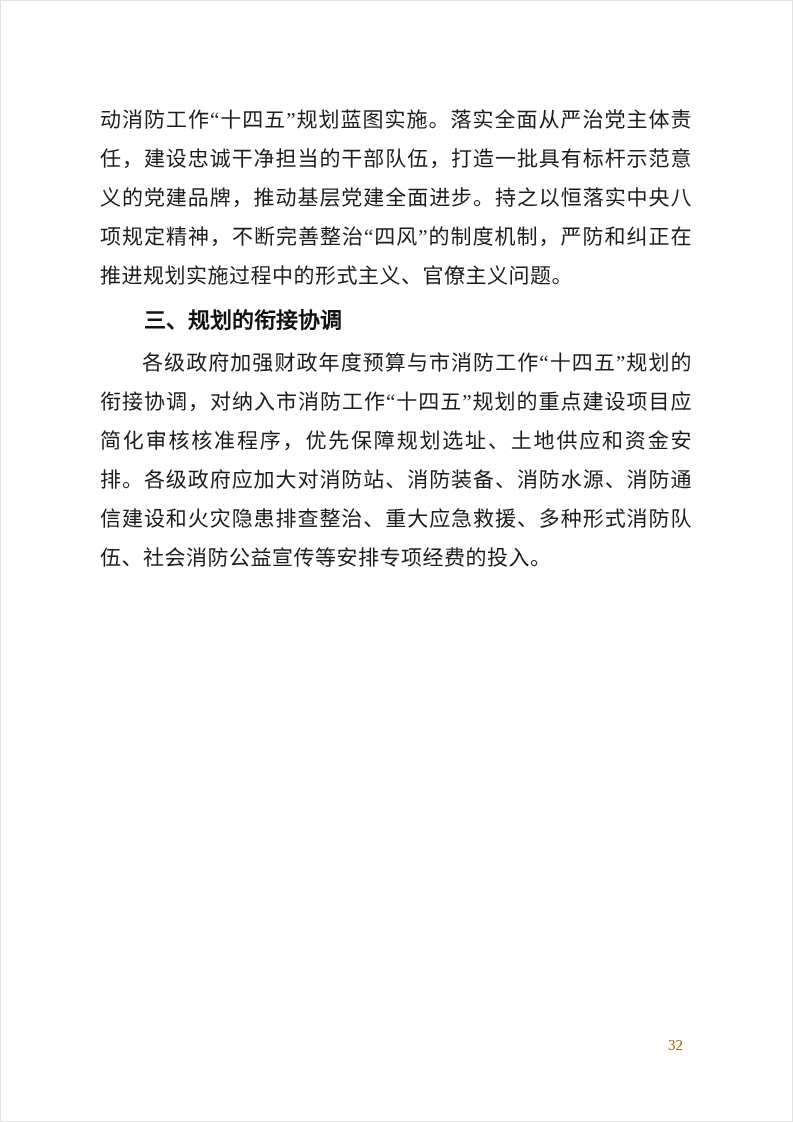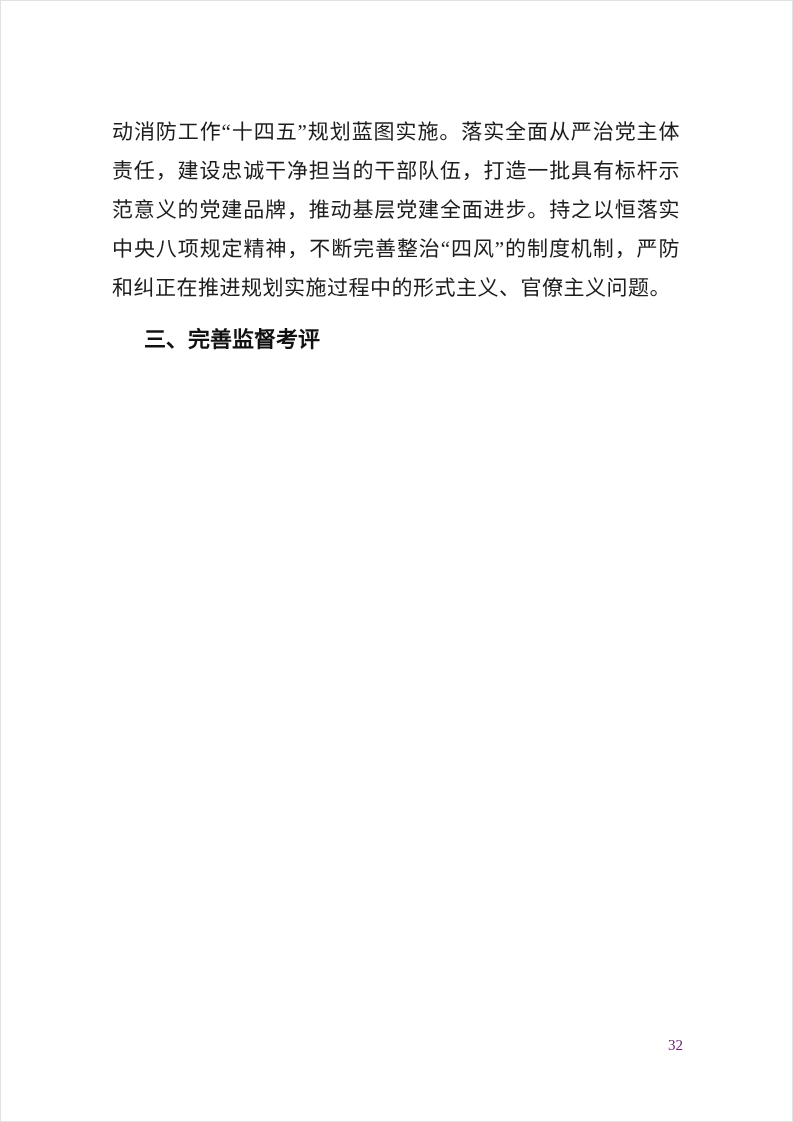--- a/index.html
+++ b/index.html
@@ -18,21 +18,21 @@
     font-family: "Liberation Serif", "DejaVu Serif", serif;
     color: #1c1c1c;
   }
   .content {
     position: absolute;
     left: 100px;
     top: 101px;
     width: 592px;
   }
   .para {
-    margin: 12px;
+    margin: 0;
     font-size: 21px;
     line-height: 39px;
     text-align: justify;
     text-align-last: left;
     letter-spacing: 0.5px;
     font-family: "Liberation Serif", "DejaVu Serif", serif;
     color: #1c1c1c;
   }
   .para.indent {
     text-indent: 2em;
@@ -46,30 +46,31 @@
     font-family: "Liberation Sans", "DejaVu Sans", sans-serif;
     color: #111111;
   }
   .page-number {
     position: absolute;
     left: 668px;
     top: 1036px;
     font-size: 15px;
     line-height: 18px;
     font-family: "Liberation Serif", "DejaVu Serif", serif;
-    color: #701a75;
+    color: #a16207;
   }
 </style>
 </head>
 <body>
 
 <div class="page">
   <div class="content">
     <p class="para">动消防工作“十四五”规划蓝图实施。落实全面从严治党主体责任，建设忠诚干净担当的干部队伍，打造一批具有标杆示范意义的党建品牌，推动基层党建全面进步。持之以恒落实中央八项规定精神，不断完善整治“四风”的制度机制，严防和纠正在推进规划实施过程中的形式主义、官僚主义问题。</p>
 
-    <h2 class="heading">三、完善监督考评</h2>
+    <h2 class="heading">三、规划的衔接协调</h2>
 
+    <p class="para indent">各级政府加强财政年度预算与市消防工作“十四五”规划的衔接协调，对纳入市消防工作“十四五”规划的重点建设项目应简化审核核准程序，优先保障规划选址、土地供应和资金安排。各级政府应加大对消防站、消防装备、消防水源、消防通信建设和火灾隐患排查整治、重大应急救援、多种形式消防队伍、社会消防公益宣传等安排专项经费的投入。</p>
 
 
   </div>
 
   <div class="page-number">32</div>
 </div>
 
 </body></html>

